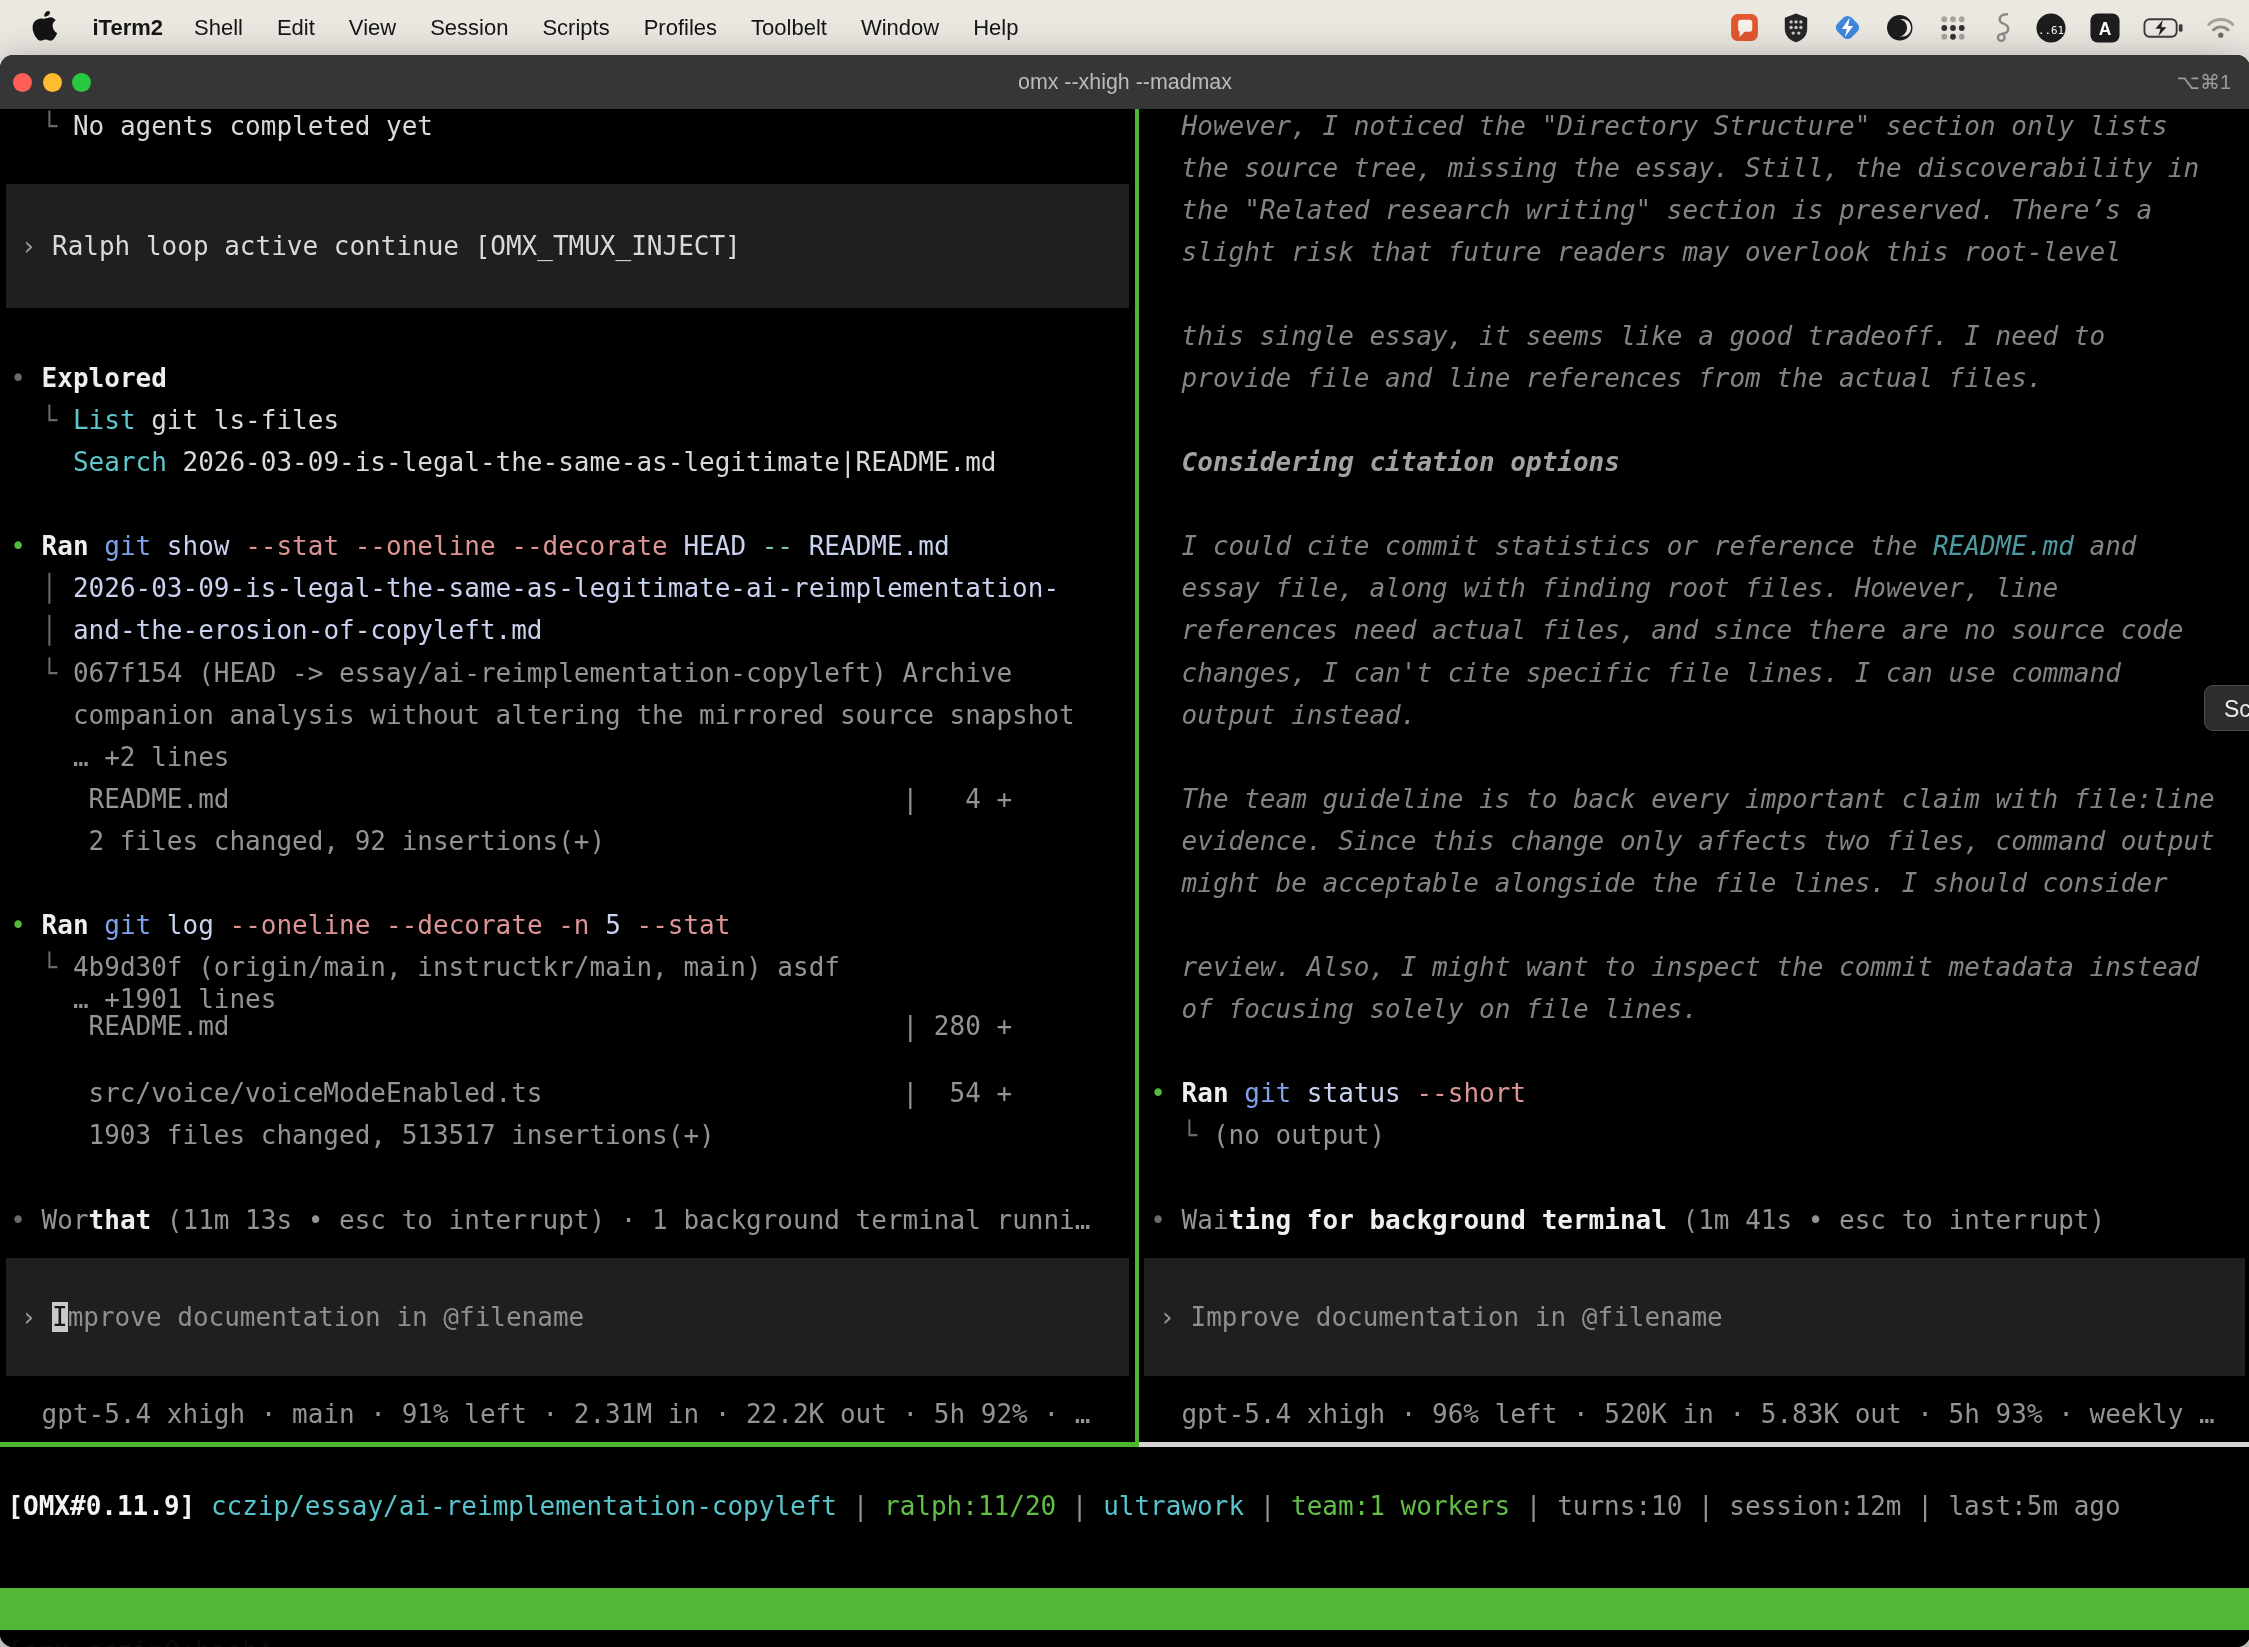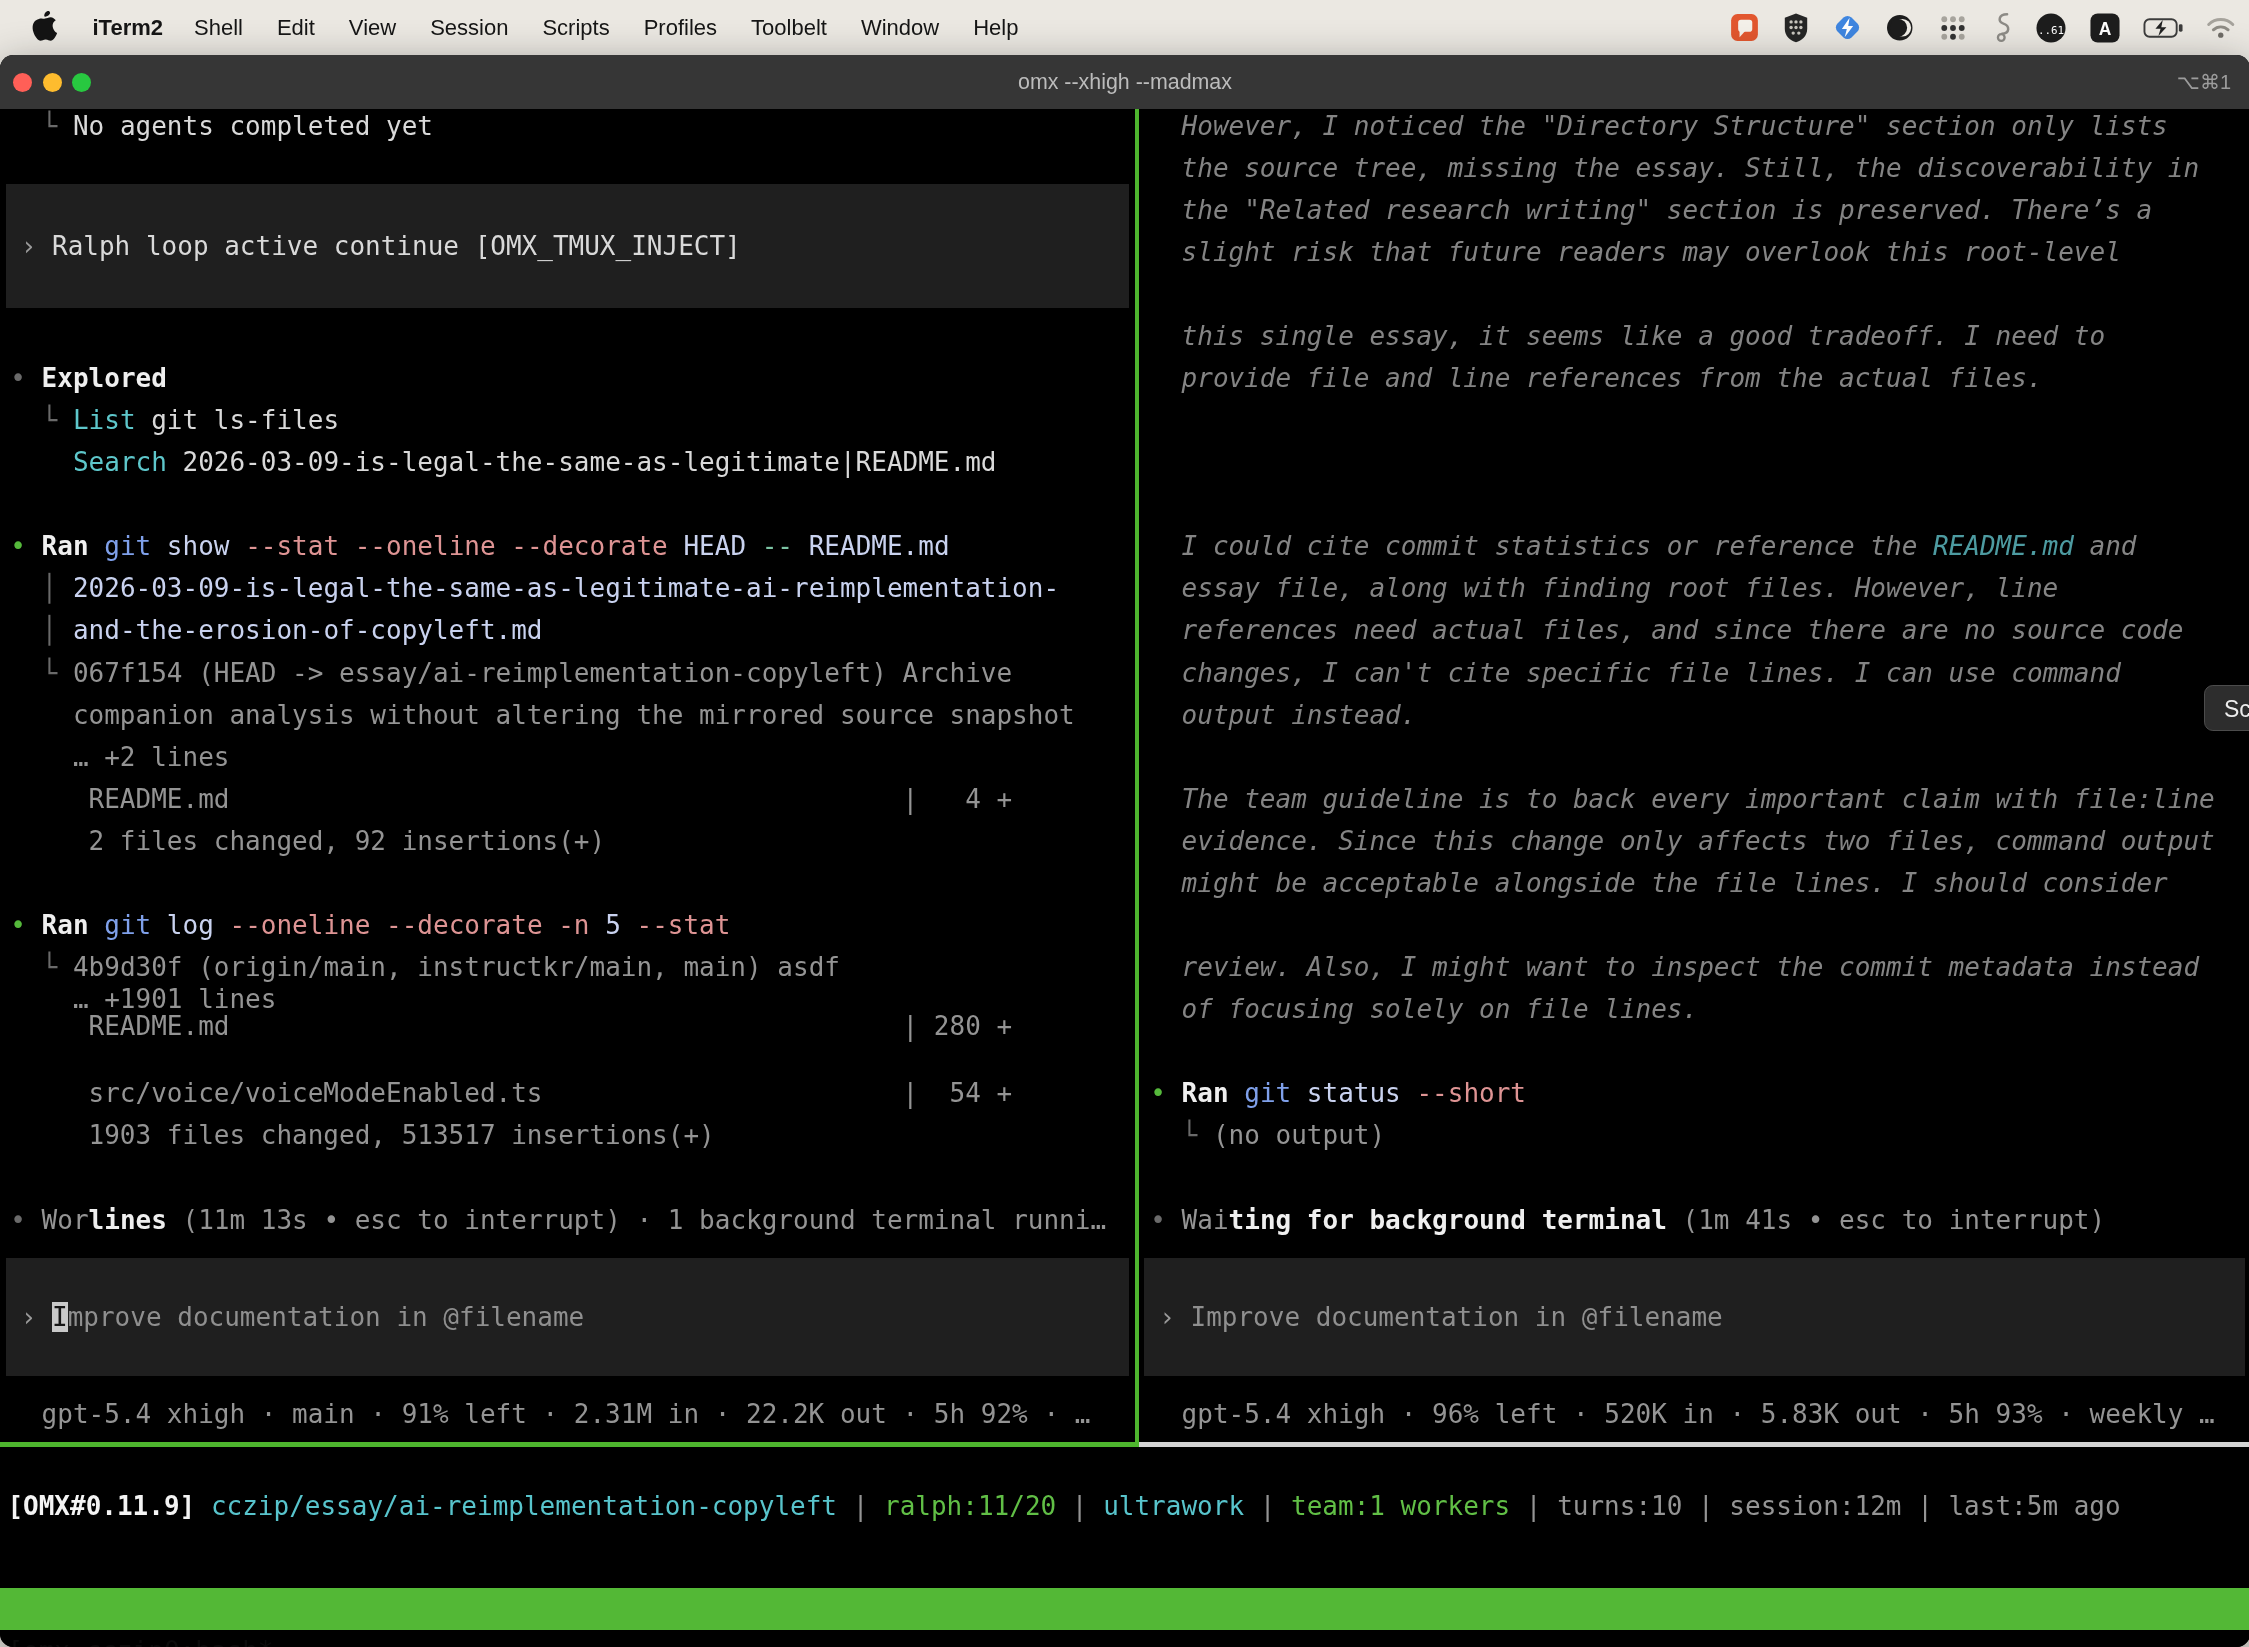--- a/index.html
+++ b/index.html
@@ -193,32 +193,33 @@
         <div class="tl" style="top: 585px;"><span class="c-dim">    companion analysis without altering the mirrored source snapshot</span></div>
         <div class="tl" style="top: 627px;"><span class="c-dim">    … +2 lines</span></div>
         <div class="tl" style="top: 669px;"><span class="c-dim">     README.md                                           |   4 +</span></div>
         <div class="tl" style="top: 711px;"><span class="c-dim">     2 files changed, 92 insertions(+)</span></div>
         <div class="tl" style="top: 795px;"><span class="c-gb">• </span><span class="c-bold">Ran</span><span class="c-blue"> git</span><span class="c-lav"> log</span><span class="c-pink"> --oneline --decorate -n</span><span class="c-lav"> 5</span><span class="c-pink"> --stat</span></div>
         <div class="tl" style="top: 837px;"><span class="c-tree">  └ </span><span class="c-dim">4b9d30f (origin/main, instructkr/main, main) asdf</span></div>
         <div class="tl" style="top: 879px; margin-top: 17px;"><span class="c-dim">     README.md                                           | 280 +</span></div>
         <div class="tl" style="top: 869px;"><span class="c-dim">    … +1901 lines</span></div>
         <div class="tl" style="top: 963px;"><span class="c-dim">     src/voice/voiceModeEnabled.ts                       |  54 +</span></div>
         <div class="tl" style="top: 1005px;"><span class="c-dim">     1903 files changed, 513517 insertions(+)</span></div>
-        <div class="tl" style="top: 1090px;"><span class="c-dot">• </span><span class="c-dim">Wor</span><span class="c-bold">lines</span><span class="c-dim"> (11m 13s • esc to interrupt) · 1 background terminal runni…</span></div>
+        <div class="tl" style="top: 1090px;"><span class="c-dot">• </span><span class="c-dim">Wor</span><span class="c-bold">that</span><span class="c-dim"> (11m 13s • esc to interrupt) · 1 background terminal runni…</span></div>
         <div class="tl" style="top: 1284px;"><span class="c-dim">  gpt-5.4 xhigh · main · 91% left · 2.31M in · 22.2K out · 5h 92% · …</span></div>
       </div>
 
     <div class="pane pane-right" id="pane-right">
       <div class="inputbox box-input-r"><span class="c-prompt">› </span><span class="c-inp">Improve documentation in @filename</span></div>
     <div class="tl" style="top: -4.4px;"><span class="c-it">  However, I noticed the "Directory Structure" section only lists</span></div>
         <div class="tl" style="top: 38px;"><span class="c-it">  the source tree, missing the essay. Still, the discoverability in</span></div>
         <div class="tl" style="top: 80px;"><span class="c-it">  the "Related research writing" section is preserved. There’s a</span></div>
         <div class="tl" style="top: 122px;"><span class="c-it">  slight risk that future readers may overlook this root-level</span></div>
         <div class="tl" style="top: 206px;"><span class="c-it">  this single essay, it seems like a good tradeoff. I need to</span></div>
         <div class="tl" style="top: 248px;"><span class="c-it">  provide file and line references from the actual files.</span></div>
+        <div class="tl" style="top: 332px;"><span class="c-itb">  Considering citation options</span></div>
         <div class="tl" style="top: 416px;"><span class="c-it">  I could cite commit statistics or reference the </span><span class="c-itcyan">README.md</span><span class="c-it"> and</span></div>
         <div class="tl" style="top: 458px;"><span class="c-it">  essay file, along with finding root files. However, line</span></div>
         <div class="tl" style="top: 500px;"><span class="c-it">  references need actual files, and since there are no source code</span></div>
         <div class="tl" style="top: 543px;"><span class="c-it">  changes, I can't cite specific file lines. I can use command</span></div>
         <div class="tl" style="top: 585px;"><span class="c-it">  output instead.</span></div>
         <div class="tl" style="top: 669px;"><span class="c-it">  The team guideline is to back every important claim with file:line</span></div>
         <div class="tl" style="top: 711px;"><span class="c-it">  evidence. Since this change only affects two files, command output</span></div>
         <div class="tl" style="top: 753px;"><span class="c-it">  might be acceptable alongside the file lines. I should consider</span></div>
         <div class="tl" style="top: 837px;"><span class="c-it">  review. Also, I might want to inspect the commit metadata instead</span></div>
         <div class="tl" style="top: 879px;"><span class="c-it">  of focusing solely on file lines.</span></div>

